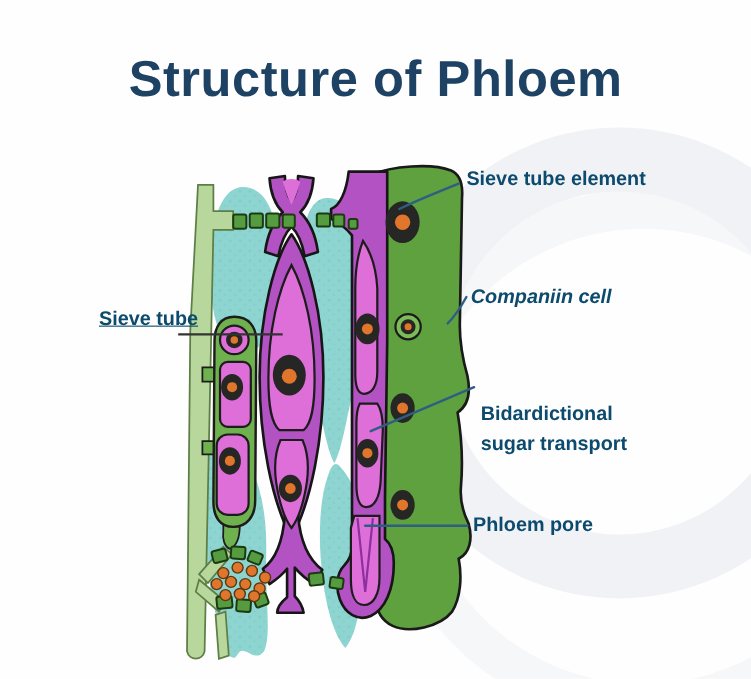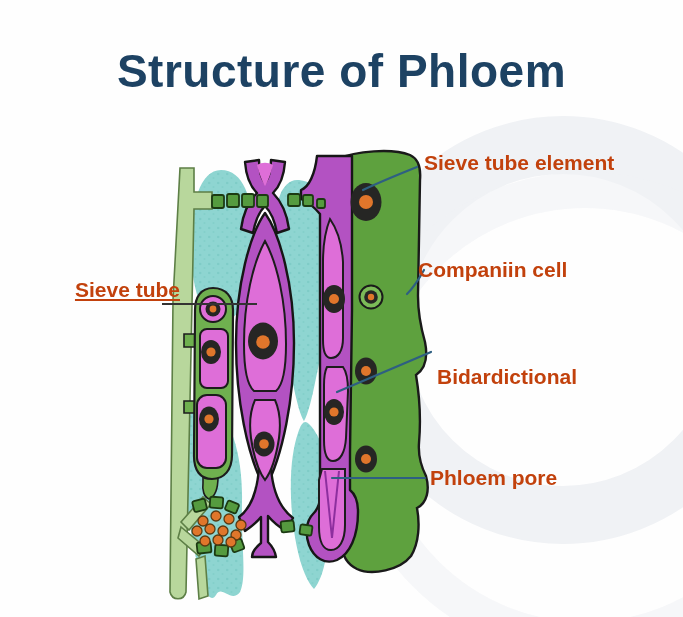--- a/index.html
+++ b/index.html
@@ -1,24 +1,24 @@
 <!DOCTYPE html>
 <html><head>
 <meta charset="utf-8">
 <style>
   html,body{margin:0;padding:0;background:#ffffff;}
   .canvas{position:relative;width:683px;height:617px;background:#fefefe;overflow:hidden;
           font-family:"Liberation Sans",sans-serif;padding-left:32px;}
   .canvas svg{position:absolute;left:0;top:0;}
   .title{position:absolute;left:0;top:44px;width:683px;margin:0;text-align:center;
          font-size:46px;font-weight:700;letter-spacing:0.5px;color:#1d4263;}
-  .lbl{position:absolute;font-size:21px;font-weight:600;color:#c2410c;line-height:27px;white-space:nowrap;}
+  .lbl{position:absolute;font-size:18px;font-weight:600;color:#0c4a6e;line-height:27px;white-space:nowrap;}
   .lbl-left{left:22px;top:276px;width:158px;text-align:right;text-decoration:underline;}
   .lbl-right1{left:424px;top:149px;}
-  .lbl-comp{left:418px;top:256px;}
+  .lbl-comp{left:428px;top:256px;font-style:italic;}
   .lbl-bidir{left:437px;top:330px;margin-top:33px;}
   .lbl-pore{left:430px;top:464px;}
 </style>
 </head>
 <body>
 
 <div class="canvas">
 
 <svg width="683" height="617" viewBox="0 0 683 617">
   <defs>
@@ -162,17 +162,18 @@
 <div class="lbl lbl-left">
   <div>Sieve tube</div>
 </div>
 
 <div class="lbl lbl-right1">Sieve tube element</div>
 
 <div class="lbl lbl-comp">Companiin cell</div>
 
 <div class="lbl lbl-bidir">
   <div>Bidardictional</div>
+  <div>sugar transport</div>
 </div>
 
 <div class="lbl lbl-pore">Phloem pore</div>
 
 </div>
 
 </body></html>

